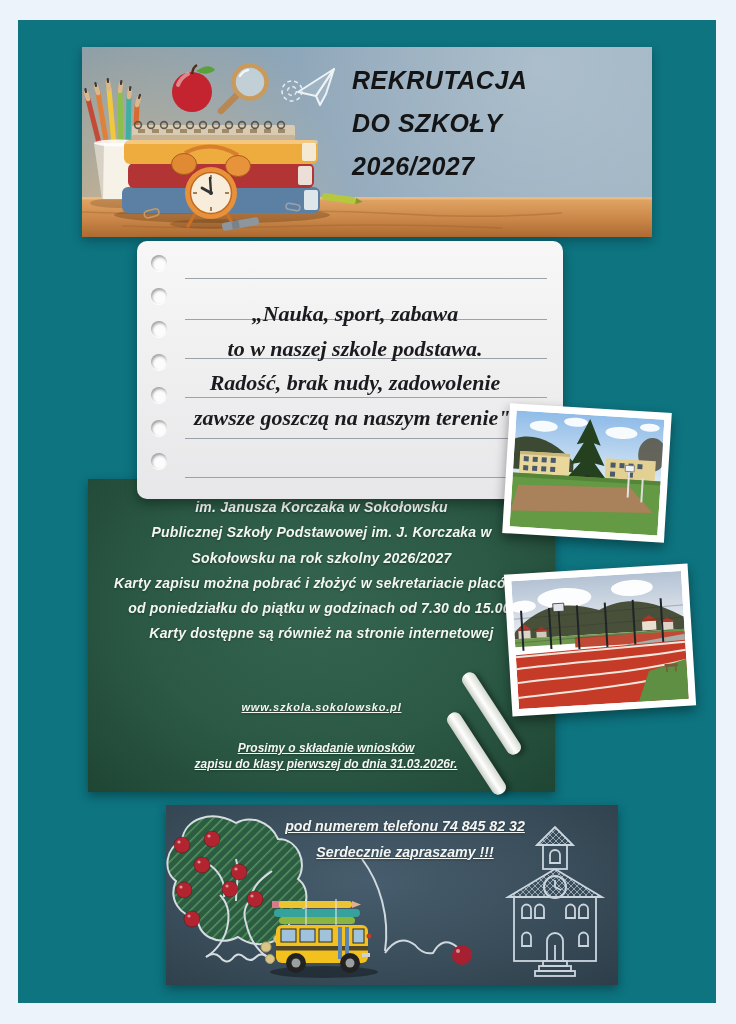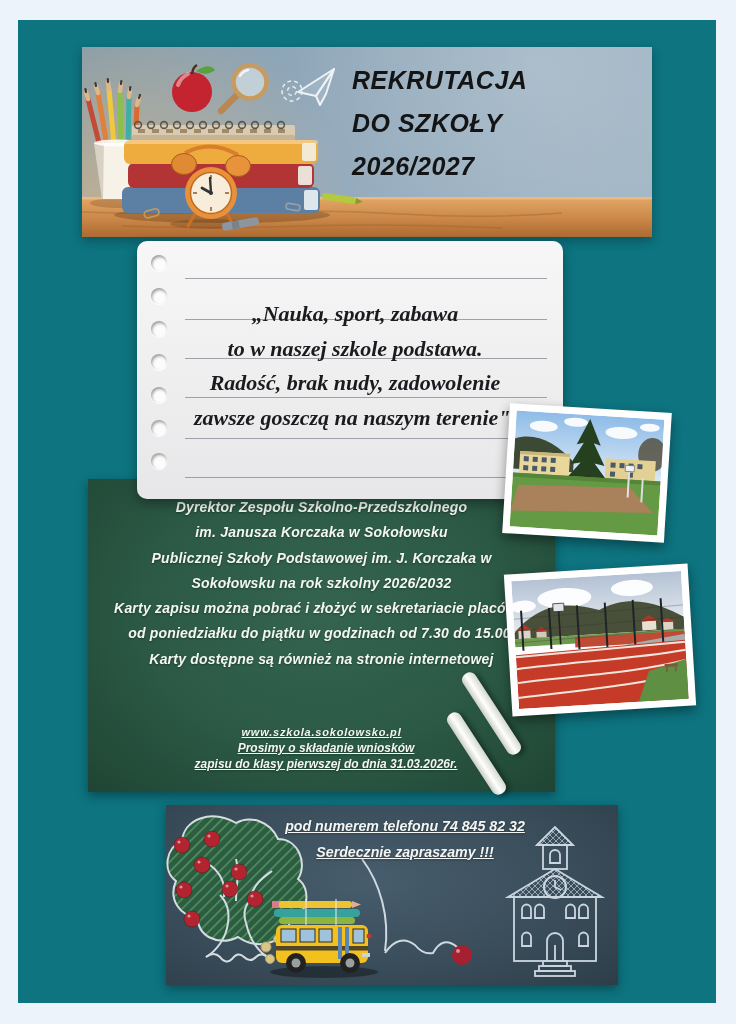--- a/index.html
+++ b/index.html
@@ -241,24 +241,23 @@
     <div class="quote">
       <div>„Nauka, sport, zabawa</div>
       <div>to w naszej szkole podstawa.</div>
       <div>Radość, brak nudy, zadowolenie</div>
       <div>zawsze goszczą na naszym terenie".</div>
     </div>
   </div>
 
   <div class="board-green">
     <div class="ann-main chalk-text">
-      <div>Dyrektor Zespołu Szkolno-Przedszkolnego</div>
       <div>im. Janusza Korczaka w Sokołowsku</div>
       <div>Publicznej Szkoły Podstawowej im. J. Korczaka w</div>
-      <div>Sokołowsku na rok szkolny 2026/2032</div>
+      <div>Sokołowsku na rok szkolny 2026/2027</div>
       <div>Karty zapisu można pobrać i złożyć w sekretariacie placówki</div>
       <div>od poniedziałku do piątku w godzinach od 7.30 do 15.00.</div>
       <div>Karty dostępne są  również na stronie internetowej</div>
       <div class="ann-web">www.szkola.sokolowsko.pl</div>
     </div>
     <div class="ann-note chalk-text">
       <div>Prosimy o składanie wniosków</div>
       <div>zapisu do klasy pierwszej do dnia 31.03.2026r.</div>
     </div>
   </div>

